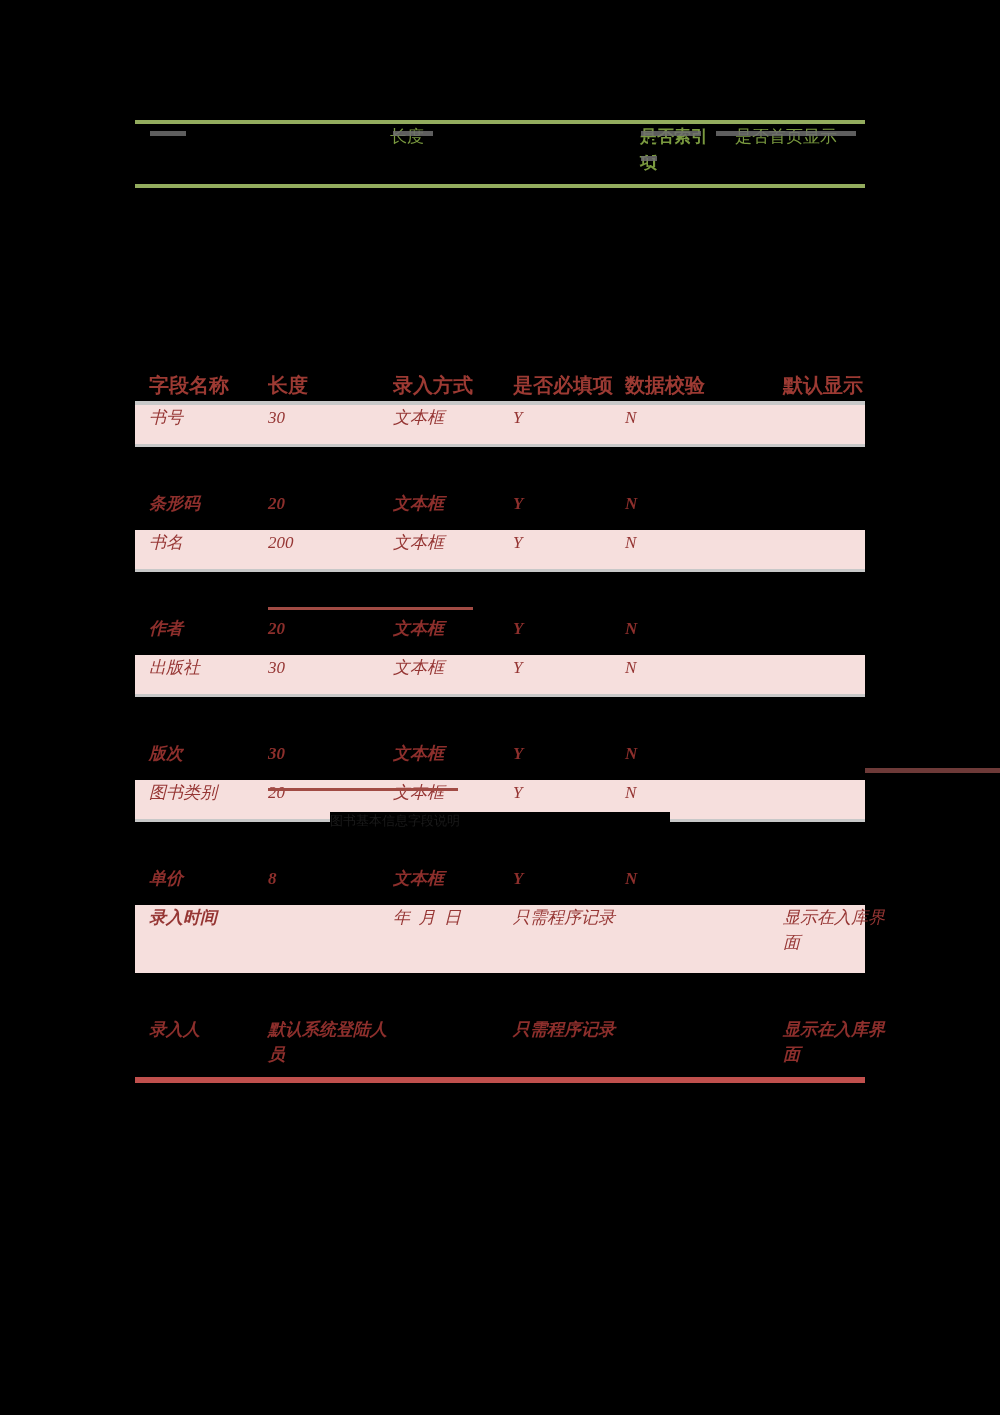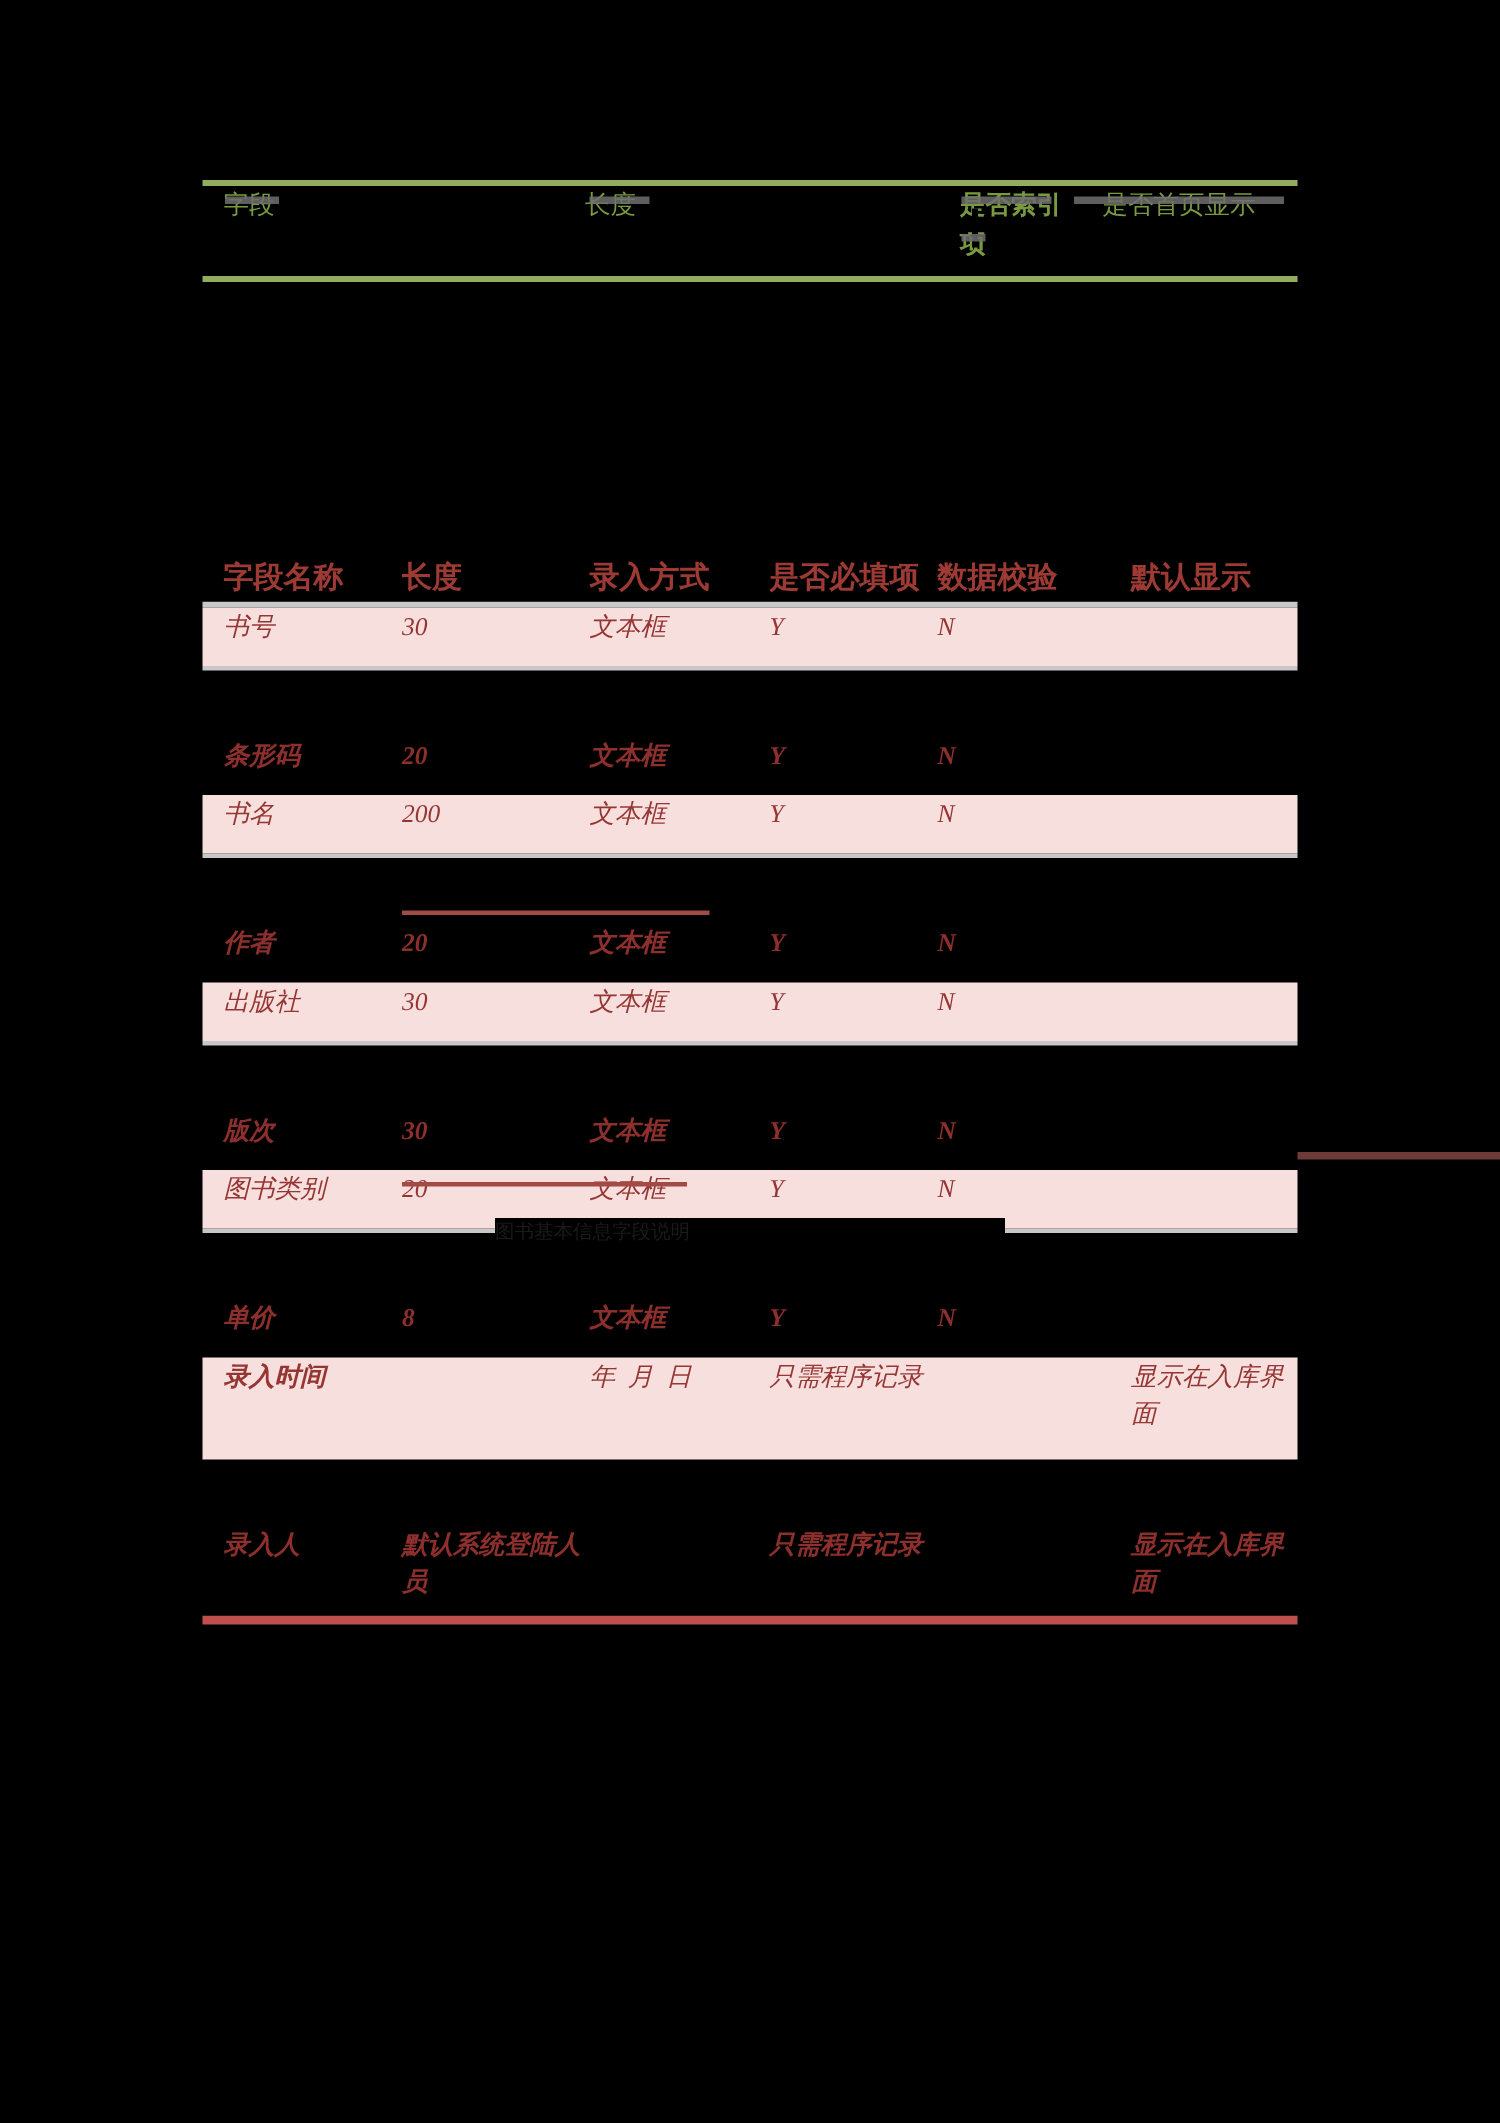--- a/index.html
+++ b/index.html
@@ -40,21 +40,21 @@
     color:#963634;
     font-size:17px;line-height:25px;
     font-family:"Liberation Serif","DejaVu Serif",serif;
     white-space:pre-wrap;
   }
   .c1{left:14px;width:120px;}
   .c2{left:133px;width:125px;}
   .c3{left:258px;width:125px;}
   .c4{left:378px;width:115px;}
   .c5{left:490px;width:125px;}
-  .c6{left:619px;width:112px;}
+  .c6{left:648px;width:112px;}
 
   .hdr{background:#000;height:30px;}
   .hdr .cell{font-weight:bold;color:#9c3a33;font-size:20px;line-height:28px;}
 
   .band{background:#f6dfdd;font-style:italic;}
   .band.dark{background:#000;margin-top:44px;}
   .band.dark .cell{color:#8d2f2c;font-weight:bold;}
 
   .h40{height:39px;}
   .h68{height:68px;}
@@ -77,21 +77,20 @@
   .smudge{position:absolute;background:#6f6f6f;opacity:.85;}
 </style>
 </head>
 <body>
 
 <div id="page">
 
   <div class="green-frag">
     <div class="green-rule"></div>
     <div class="green-row">
-      <div class="green-cell gc1">字段</div>
       <div class="green-cell gc2">长度</div>
       <div class="green-cell gc3">是否索引
 项</div>
       <div class="green-cell gc4">是否首页显示</div>
     </div>
     <div class="green-rule bottom"></div>
   </div>
 
   <div class="occl" style="left:135px;top:139px;width:18px;height:26px;"></div>
   <div class="occl" style="left:190px;top:139px;width:200px;height:26px;"></div>

